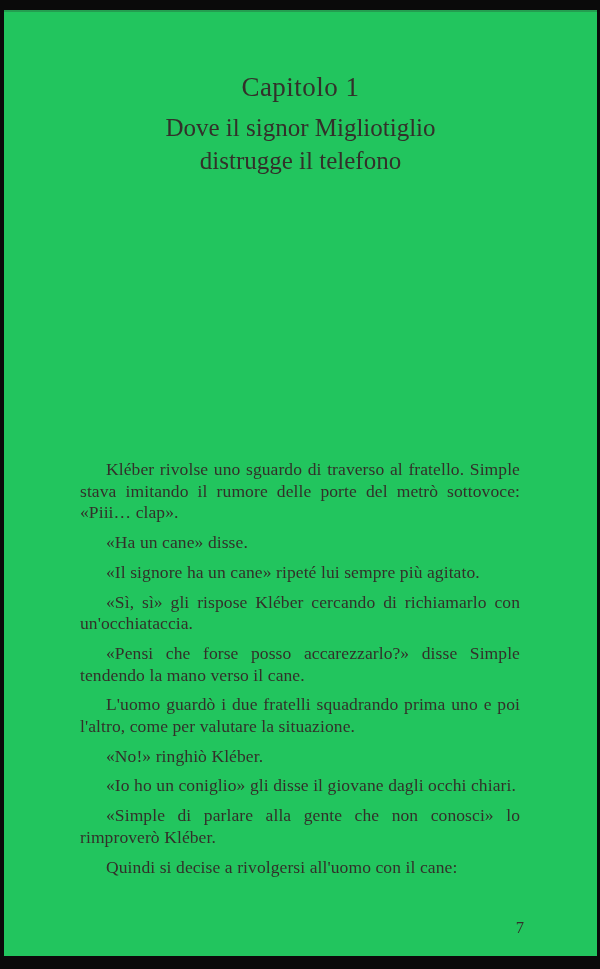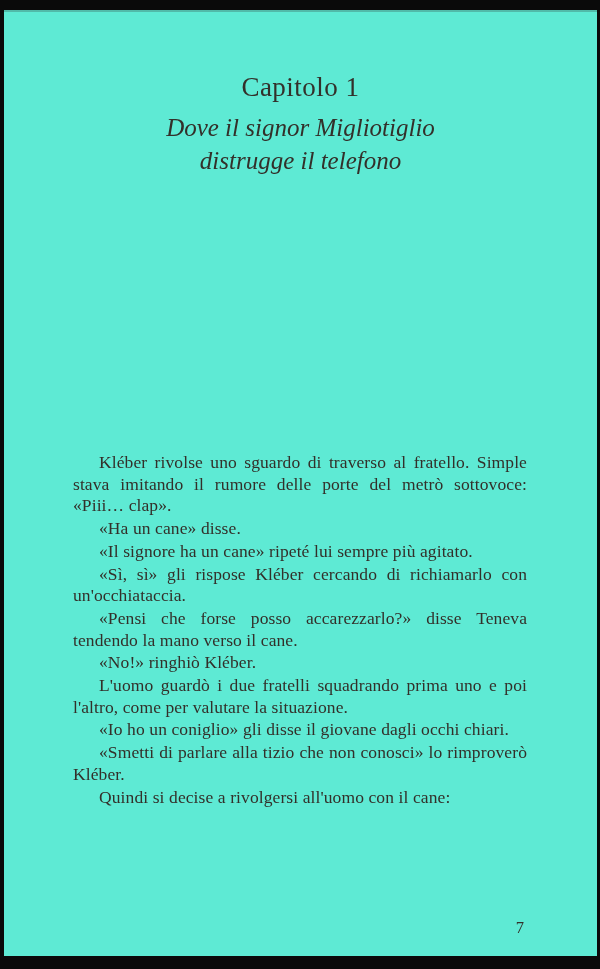--- a/index.html
+++ b/index.html
@@ -13,57 +13,56 @@
     position: relative;
     overflow: hidden;
     font-family: "Liberation Serif", "DejaVu Serif", serif;
   }
   .scan-page {
     position: absolute;
     left: 4px;
     top: 10px;
     right: 3px;
     bottom: 13px;
-    background: #5eead4;
+    background: #22c55e;
     color: #33302a;
   }
   .scan-edge-top {
     position: absolute;
     left: 0; top: 0; right: 0;
     height: 2px;
     background: #2a2a26;
     opacity: 0.25;
   }
   .chapter-title {
     text-align: center;
     font-size: 27px;
     font-weight: 400;
     letter-spacing: 0.5px;
     margin: 0;
     padding-top: 62px;
   }
   .chapter-subtitle {
     text-align: center;
-    font-style: italic;
     font-size: 25px;
     line-height: 33px;
     margin-top: 8px;
   }
   .body-text {
     position: absolute;
     left: 68px;
     right: 69px;
     top: 441px;
     font-size: 17.5px;
     line-height: 21.7px;
     text-align: justify;
     letter-spacing: 0.1px;
   }
   .body-text p {
-    margin: 1px;
+    margin: 8px;
     text-indent: 26px;
   }
   .page-number {
     position: absolute;
     right: 73px;
     bottom: 18px;
     font-size: 16.5px;
   }
 </style>
 </head>
@@ -77,22 +76,22 @@
   <div class="chapter-subtitle">
     <div>Dove il signor Migliotiglio</div>
     <div>distrugge il telefono</div>
   </div>
 
   <div class="body-text">
     <p>Kléber rivolse uno sguardo di traverso al fratello. Simple stava imitando il rumore delle porte del metrò sottovoce: «Piii… clap».</p>
     <p>«Ha un cane» disse.</p>
     <p>«Il signore ha un cane» ripeté lui sempre più agitato.</p>
     <p>«Sì, sì» gli rispose Kléber cercando di richiamarlo con un'occhiataccia.</p>
-    <p>«Pensi che forse posso accarezzarlo?» disse Teneva tendendo la mano verso il cane.</p>
+    <p>«Pensi che forse posso accarezzarlo?» disse Simple tendendo la mano verso il cane.</p>
+    <p>L'uomo guardò i due fratelli squadrando prima uno e poi l'altro, come per valutare la situazione.</p>
     <p>«No!» ringhiò Kléber.</p>
-    <p>L'uomo guardò i due fratelli squadrando prima uno e poi l'altro, come per valutare la situazione.</p>
     <p>«Io ho un coniglio» gli disse il giovane dagli occhi chiari.</p>
-    <p>«Smetti di parlare alla tizio che non conosci» lo rimproverò Kléber.</p>
+    <p>«Simple di parlare alla gente che non conosci» lo rimproverò Kléber.</p>
     <p>Quindi si decise a rivolgersi all'uomo con il cane:</p>
   </div>
 
   <div class="page-number">7</div>
 </div>
 
 </body></html>

